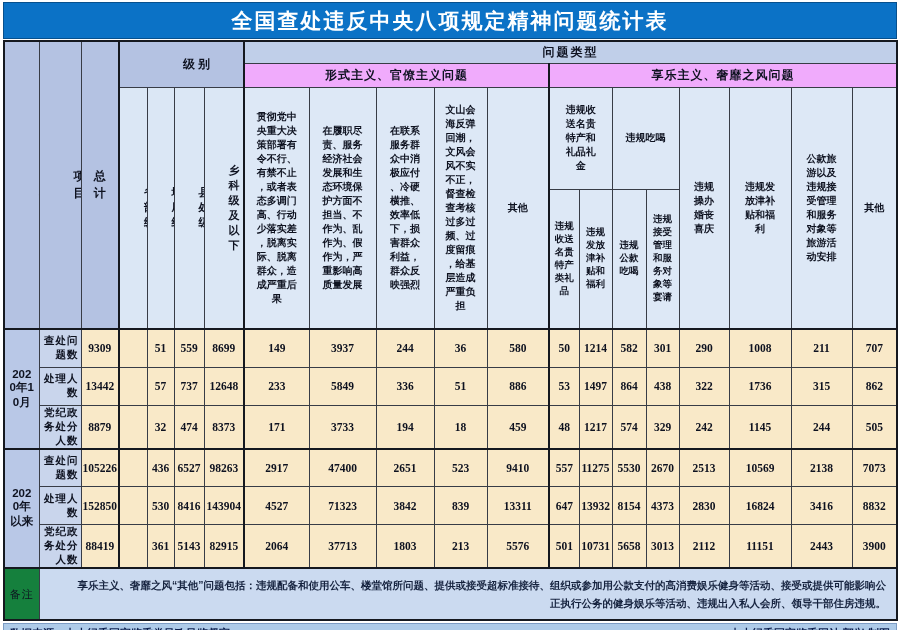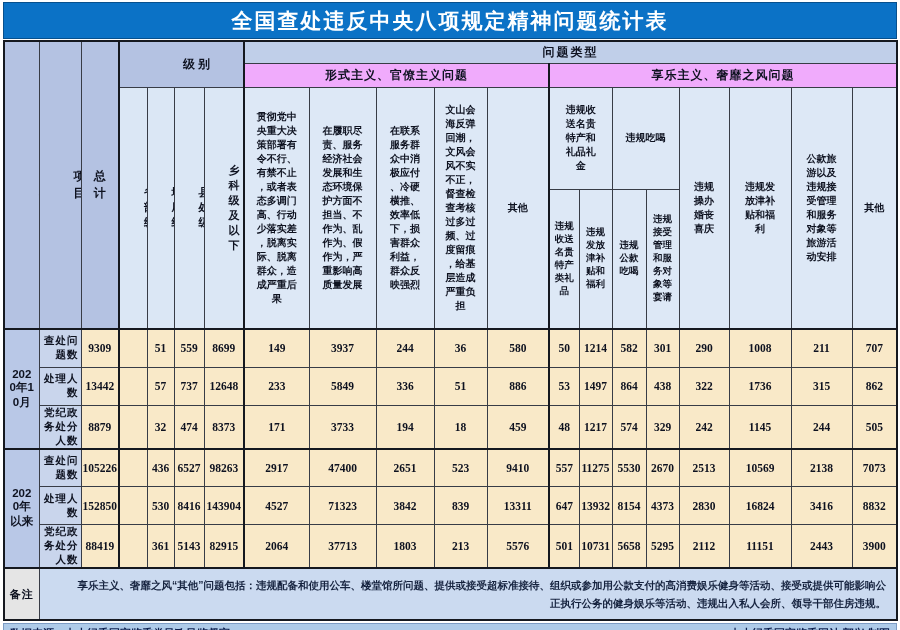--- a/index.html
+++ b/index.html
@@ -21,21 +21,21 @@
   .lvl{background:#dbe7f5;font-weight:bold;font-size:11px;padding:0 24px;text-align:right;}
   .desc{background:#dde8f6;font-weight:bold;font-size:10px;padding:0 11px;margin-top:45px;}
   .sub{background:#dde8f6;font-weight:bold;font-size:9.5px;padding:0 4px;}
   .vt{padding:0 12px;}
   .num{background:#f9e9c8;font-family:"Liberation Serif",serif;font-weight:bold;
     font-size:11.5px;padding:0;}
   .rlab{background:#c9d5ec;font-weight:bold;font-size:10.5px;letter-spacing:1px;padding:0 2px;text-align:right;}
   .period{background:#b9c8e7;font-weight:bold;font-size:11.5px;padding:4px 4px;}
   .b2r{border-right-width:2px;border-right-color:#15181f;}
   .b2b{border-bottom-width:2px;border-bottom-color:#15181f;}
-  .nlab{background:#e5e5e5;font-weight:bold;font-size:11px;letter-spacing:1px;text-align:center;}
+  .nlab{background:#15803d;font-weight:normal;font-size:11px;letter-spacing:1px;text-align:center;}
   .ntext{background:#cbdaf0;text-align:right;font-weight:bold;font-size:10.5px;
     color:#16233f;padding:2px 10px;text-indent:2em;line-height:1.75;}
   .footer-bar{height:18px;background:#aecbe9;border:1px solid #7d9cc4;margin-top:2px;
     display:flex;align-items:center;justify-content:space-between;padding:0 6px;
     font-weight:bold;font-size:11px;color:#0d1f4e;}
 </style>
 </head>
 <body>
 
 <div class="page">
@@ -225,21 +225,21 @@
       <td class="num b2b">5143</td>
       <td class="num b2r b2b">82915</td>
       <td class="num b2b">2064</td>
       <td class="num b2b">37713</td>
       <td class="num b2b">1803</td>
       <td class="num b2b">213</td>
       <td class="num b2r b2b">5576</td>
       <td class="num b2b">501</td>
       <td class="num b2b">10731</td>
       <td class="num b2b">5658</td>
-      <td class="num b2b">5295</td>
+      <td class="num b2b">3013</td>
       <td class="num b2b">2112</td>
       <td class="num b2b">11151</td>
       <td class="num b2b">2443</td>
       <td class="num b2b">3900</td>
     </tr>
 
     <tr class="nr">
       <td class="nlab">备注</td>
       <td class="ntext" colspan="19">享乐主义、奢靡之风“其他”问题包括：违规配备和使用公车、楼堂馆所问题、提供或接受超标准接待、组织或参加用公款支付的高消费娱乐健身等活动、接受或提供可能影响公正执行公务的健身娱乐等活动、违规出入私人会所、领导干部住房违规。</td>
     </tr>

